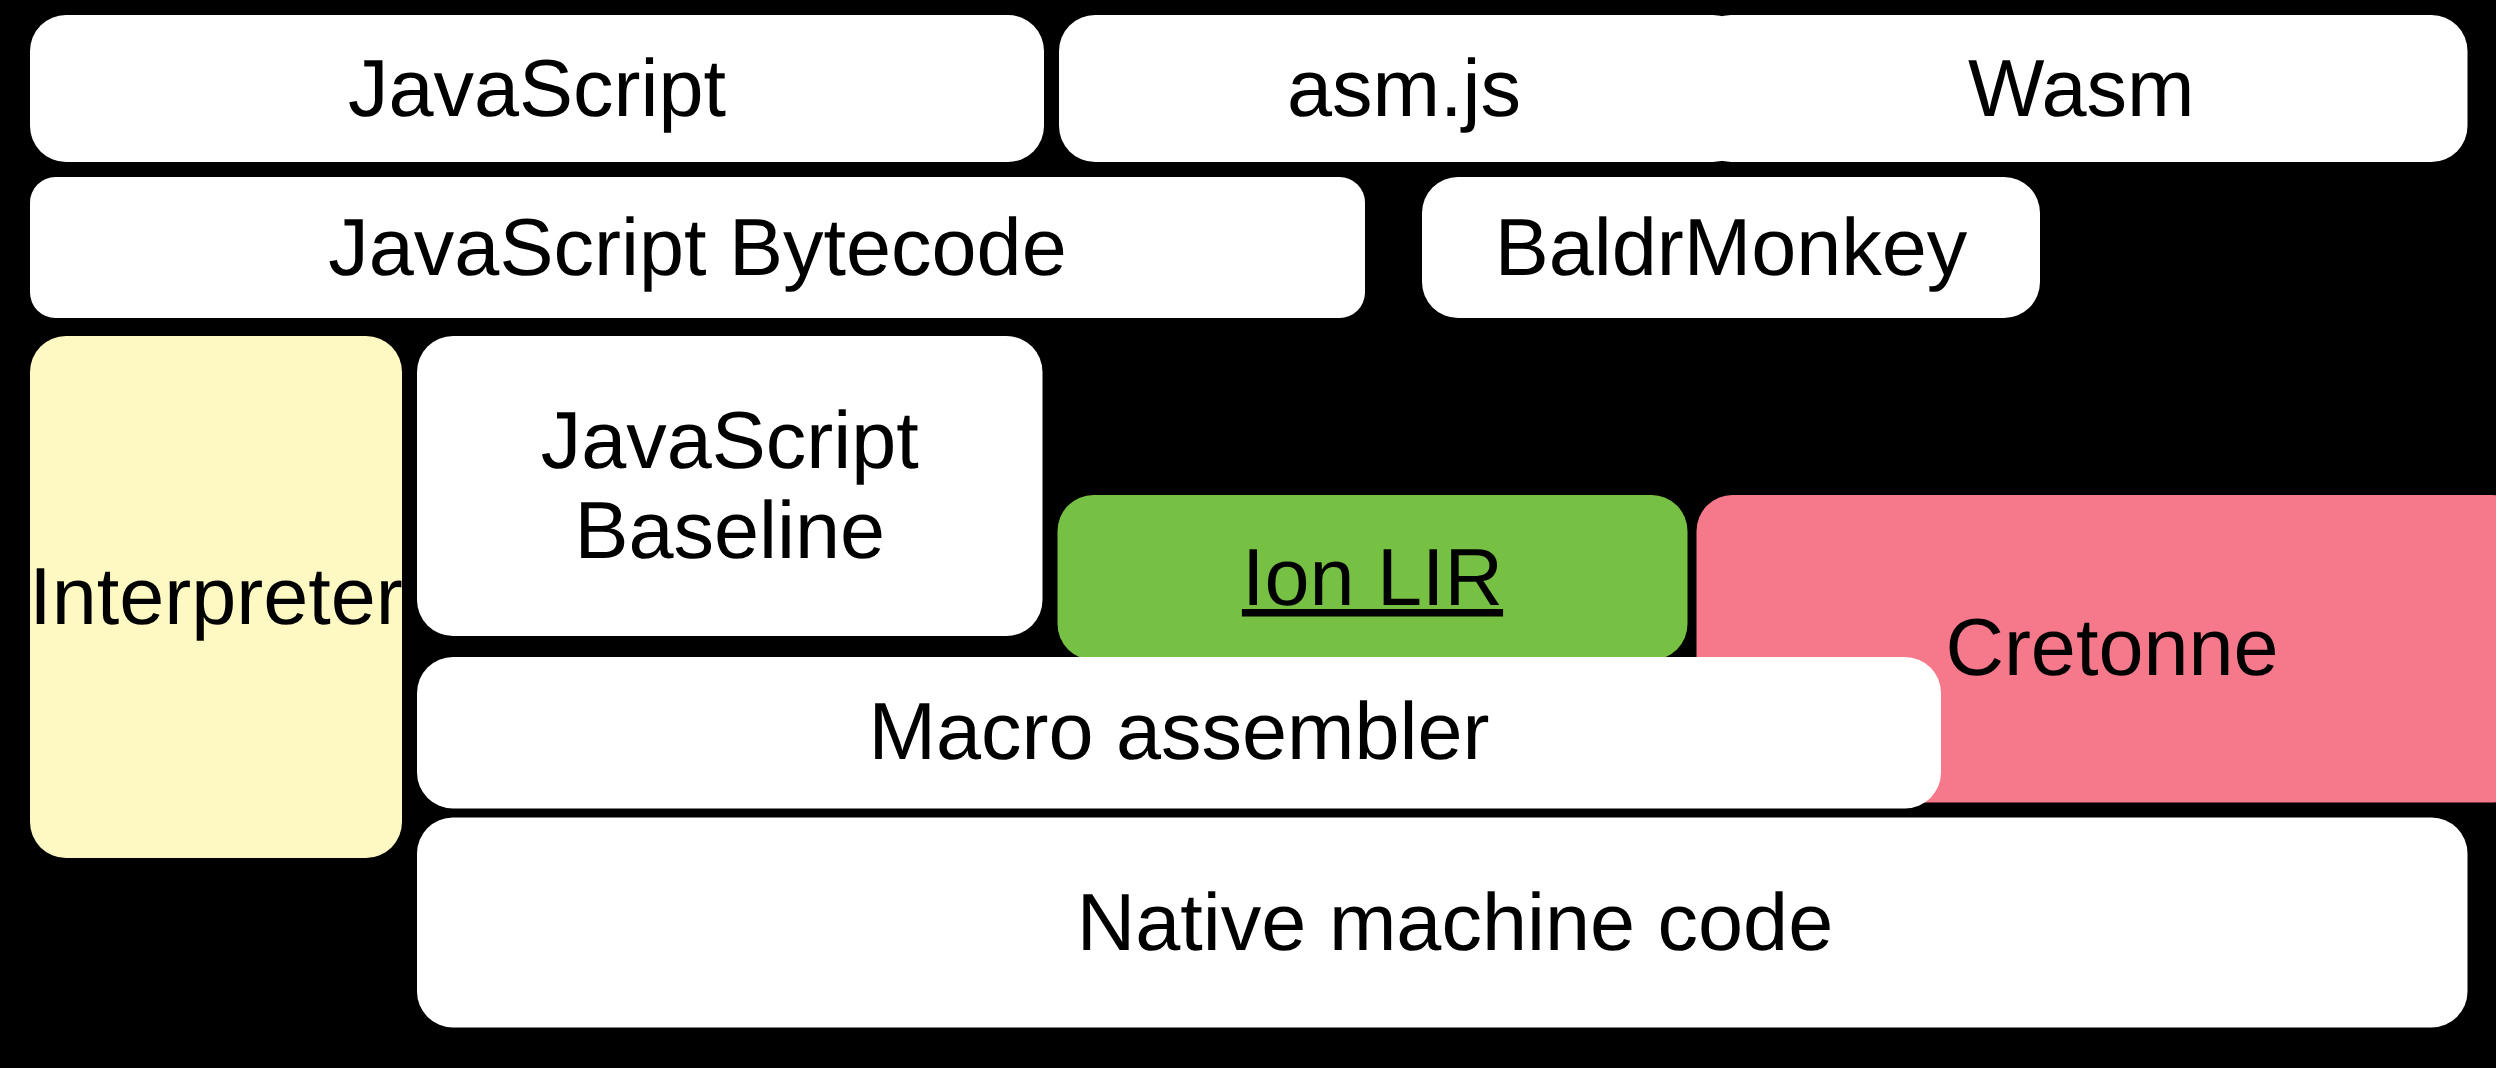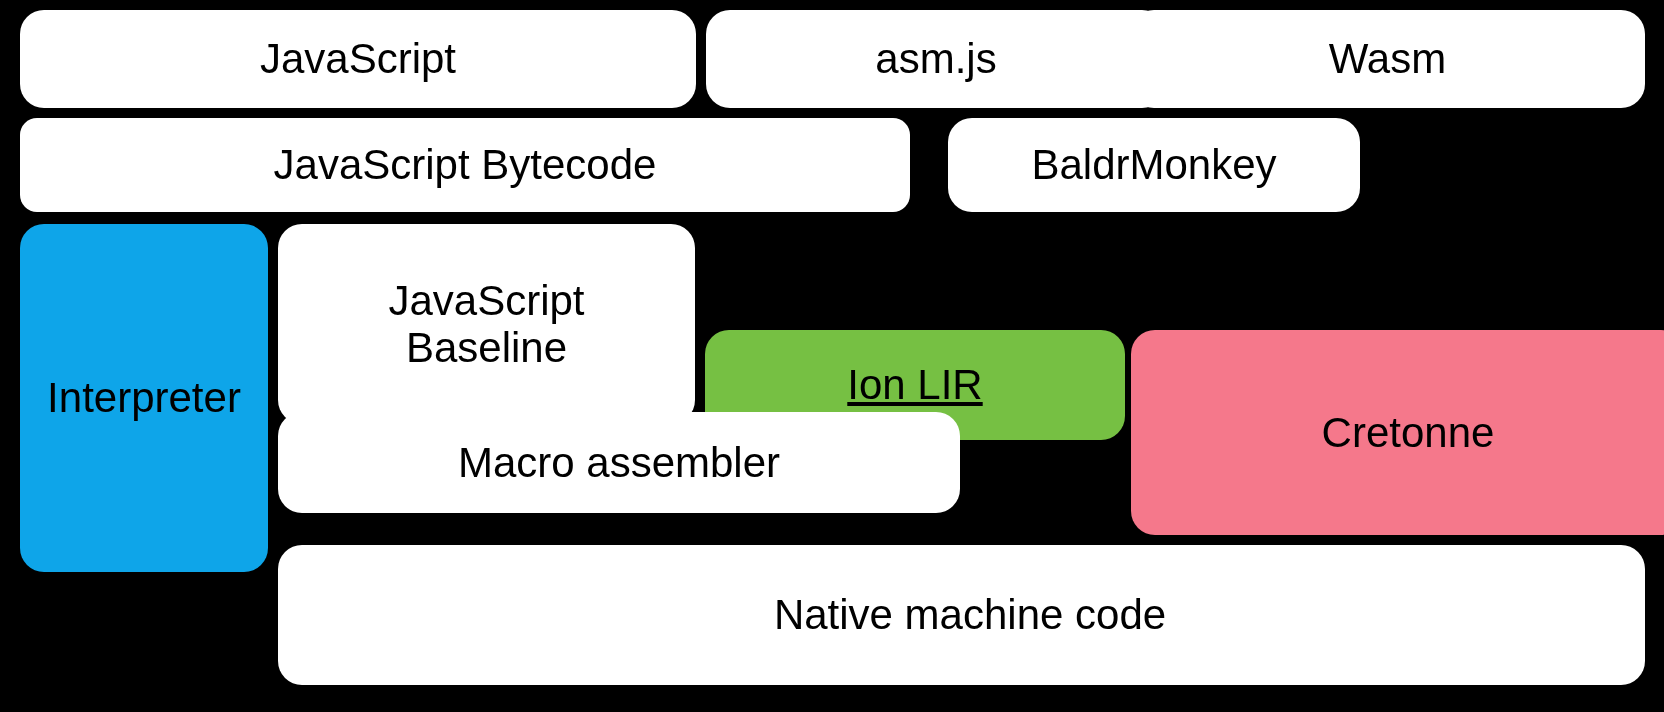--- a/index.html
+++ b/index.html
@@ -18,48 +18,48 @@
   }
   .box {
     position: absolute;
     box-sizing: border-box;
     display: flex;
     align-items: center;
     justify-content: center;
     text-align: center;
     border-radius: 24px;
     color: #000000;
-    font-size: 42px;
+    font-size: 54px;
     font-weight: 400;
     line-height: 1.12;
     letter-spacing: 0px;
     white-space: pre-line;
     user-select: none;
   }
   .fill-white   { background: #ffffff; }
-  .fill-gray    { background: #0ea5e9; }
+  .fill-gray    { background: #fef9c3; }
   .fill-green   { background: #76c043; }
   .fill-pink    { background: #f5788b; }
 
   
   .b-javascript      { left: 20px;   top: 10px;  width: 676px; height: 98px; }
   .b-asmjs           { left: 706px;  top: 10px;  width: 460px; height: 98px; }
   .b-wasm            { left: 1130px; top: 10px;  width: 515px; height: 98px; }
 
   
   .b-js-bytecode     { left: 20px;   top: 118px; width: 890px; height: 94px; border-radius: 17px; }
   .b-baldrmonkey     { left: 920px;  top: 118px; width: 412px; height: 94px; margin-left: 28px; }
 
   
   .b-interpreter     { left: 20px;   top: 224px; width: 248px; height: 348px; }
   .b-js-baseline     { left: 278px;  top: 224px; width: 417px; height: 200px; }
   .b-ion-mir         { left: 705px;  top: 224px; width: 420px; height: 94px; }
   .b-ion-lir         { left: 705px;  top: 330px; width: 420px; height: 110px; text-decoration: underline; }
   .b-cretonne        { left: 1131px; top: 330px; width: 554px; height: 205px; }
-  .b-macro-assembler { left: 278px;  top: 412px; width: 682px; height: 101px; }
+  .b-macro-assembler { left: 278px;  top: 438px; width: 1016px; height: 101px; }
 
   
   .b-native-code     { left: 278px;  top: 545px; width: 1367px; height: 140px; padding-left: 17px; }
 </style>
 </head>
 <body>
 
 <div id="stage">
 
   <div class="box fill-white b-javascript">JavaScript</div>

